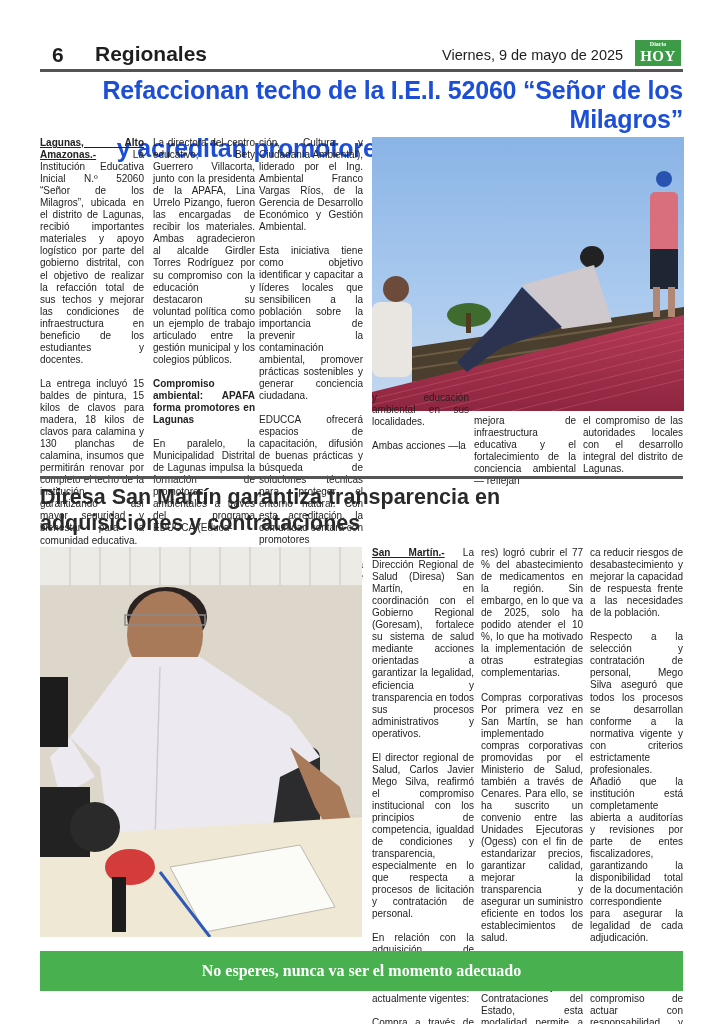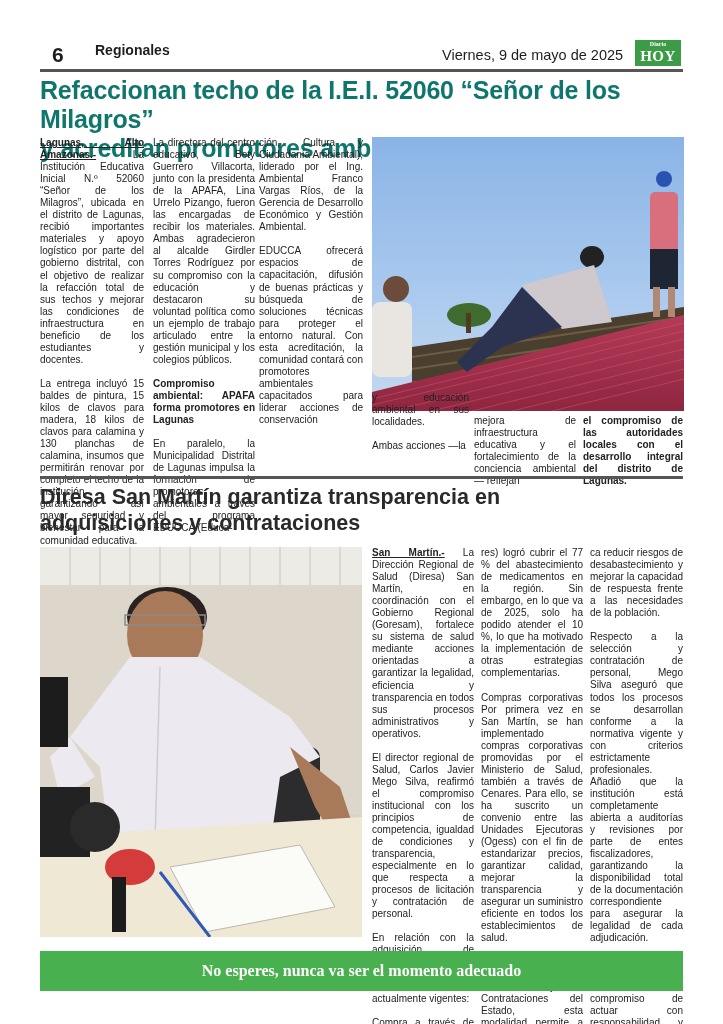--- a/index.html
+++ b/index.html
@@ -1,27 +1,27 @@
 <!DOCTYPE html>
 <html><head>
 <meta charset="utf-8">
 <style>
   html, body { margin:0; padding:0; background:#ffffff; }
   body { width:723px; height:1024px; position:relative; overflow:hidden; font-family:"Liberation Sans", sans-serif; color:#1e1e1e; }
 
   .masthead { position:absolute; left:40px; top:38px; width:643px; height:34px; }
   .page-num { position:absolute; left:12px; top:5px; font-size:21px; font-weight:bold; font-family:"Liberation Sans", sans-serif; }
-  .section { position:absolute; left:55px; top:4px; font-size:14px; font-weight:bold; }
+  .section { position:absolute; left:55px; top:4px; font-size:21px; font-weight:bold; }
   .date { position:absolute; left:402px; top:9px; font-size:14.5px; }
   .logo { position:absolute; left:595px; top:2px; width:46px; height:26px; background:#3d9a46; color:#fff; text-align:center; }
   .logo .small { display:block; font-size:6px; font-family:"Liberation Serif", serif; font-weight:bold; line-height:8px; }
   .logo .big { display:block; font-size:15px; font-family:"Liberation Serif", serif; font-weight:bold; line-height:16px; letter-spacing:0.5px; }
   .rule-top { position:absolute; left:40px; top:69px; width:643px; height:3px; background:#555; }
 
-  .headline1 { position:absolute; left:40px; top:76px; width:643px; text-align:left; font-size:25px; font-weight:bold; line-height:29px; color:#0f766e; letter-spacing:-0.2px; }
+  .headline1 { position:absolute; left:40px; top:76px; width:643px; text-align:right; font-size:25px; font-weight:bold; line-height:29px; color:#1d4ed8; letter-spacing:-0.2px; }
 
   .col { position:absolute; font-size:10px; line-height:12.05px; text-align:justify; color:#222; }
   .col p { margin:0 0 12px 0; }
   .col .lead { font-weight:bold; text-decoration:underline; }
   .col .sub { font-weight:bold; }
 
   .photo1 { position:absolute; left:372px; top:137px; width:312px; height:274px; overflow:hidden; background:linear-gradient(180deg,#8ab4e6 0%,#a9c9ee 55%,#c6d8ef 100%); }
   .rule-mid { position:absolute; left:40px; top:476px; width:643px; height:3px; background:#555; }
 
   .headline2 { position:absolute; left:40px; top:484px; width:643px; text-align:left; font-size:21.5px; font-weight:bold; line-height:26px; color:#2a2a2a; }
@@ -55,20 +55,21 @@
 </div>
 
 <div class="col" style="left:153px; top:137px; width:102px;">
   <p>La directora del centro educativo, Bety Guerrero Villacorta, junto con la presidenta de la APAFA, Lina Urrelo Pizango, fueron las encargadas de recibir los materiales. Ambas agradecieron al alcalde Girdler Torres Rodríguez por su compromiso con la educación y destacaron su voluntad política como un ejemplo de trabajo articulado entre la gestión municipal y los colegios públicos.</p>
   <p class="sub">Compromiso ambiental: APAFA forma promotores en Lagunas</p>
   <p>En paralelo, la Municipalidad Distrital de Lagunas impulsa la formación de promotores ambientales a través del programa EDUCCA (Educa-</p>
 </div>
 
 <div class="col" style="left:259px; top:137px; width:104px;">
   <p>ción, Cultura y Ciudadanía Ambiental), liderado por el Ing. Ambiental Franco Vargas Ríos, de la Gerencia de Desarrollo Económico y Gestión Ambiental.</p>
+  <p>Esta iniciativa tiene como objetivo identificar y capacitar a líderes locales que sensibilicen a la población sobre la importancia de prevenir la contaminación ambiental, promover prácticas sostenibles y generar conciencia ciudadana.</p>
   <p>EDUCCA ofrecerá espacios de capacitación, difusión de buenas prácticas y búsqueda de soluciones técnicas para proteger el entorno natural. Con esta acreditación, la comunidad contará con promotores ambientales capacitados para liderar acciones de conservación</p>
 </div>
 
 <div class="photo1">
   <svg width="312" height="274" viewBox="0 0 312 274">
     <defs>
       <linearGradient id="roof" x1="0" y1="0" x2="0" y2="1">
         <stop offset="0" stop-color="#b53a57"></stop>
         <stop offset="1" stop-color="#8e2640"></stop>
       </linearGradient>
@@ -107,21 +108,21 @@
   </svg>
 </div>
 
 <div class="col" style="left:372px; top:392px; width:97px;">
   <p>y educación ambiental en sus localidades.</p>
   <p>Ambas acciones —la</p>
 </div>
 <div class="col" style="left:474px; top:415px; width:102px;">
   <p>mejora de infraestructura educativa y el fortalecimiento de la conciencia ambiental— reflejan</p>
 </div>
-<div class="col" style="left:583px; top:415px; width:100px;font-weight:bold;">
+<div class="col" style="left:583px; top:415px; width:100px;">
   <p>el compromiso de las autoridades locales con el desarrollo integral del distrito de Lagunas.</p>
 </div>
 
 <div class="rule-mid"></div>
 
 <div class="headline2">
   <div>Diresa San Martín garantiza transparencia en</div>
   <div>adquisiciones y contrataciones</div>
 </div>
 

